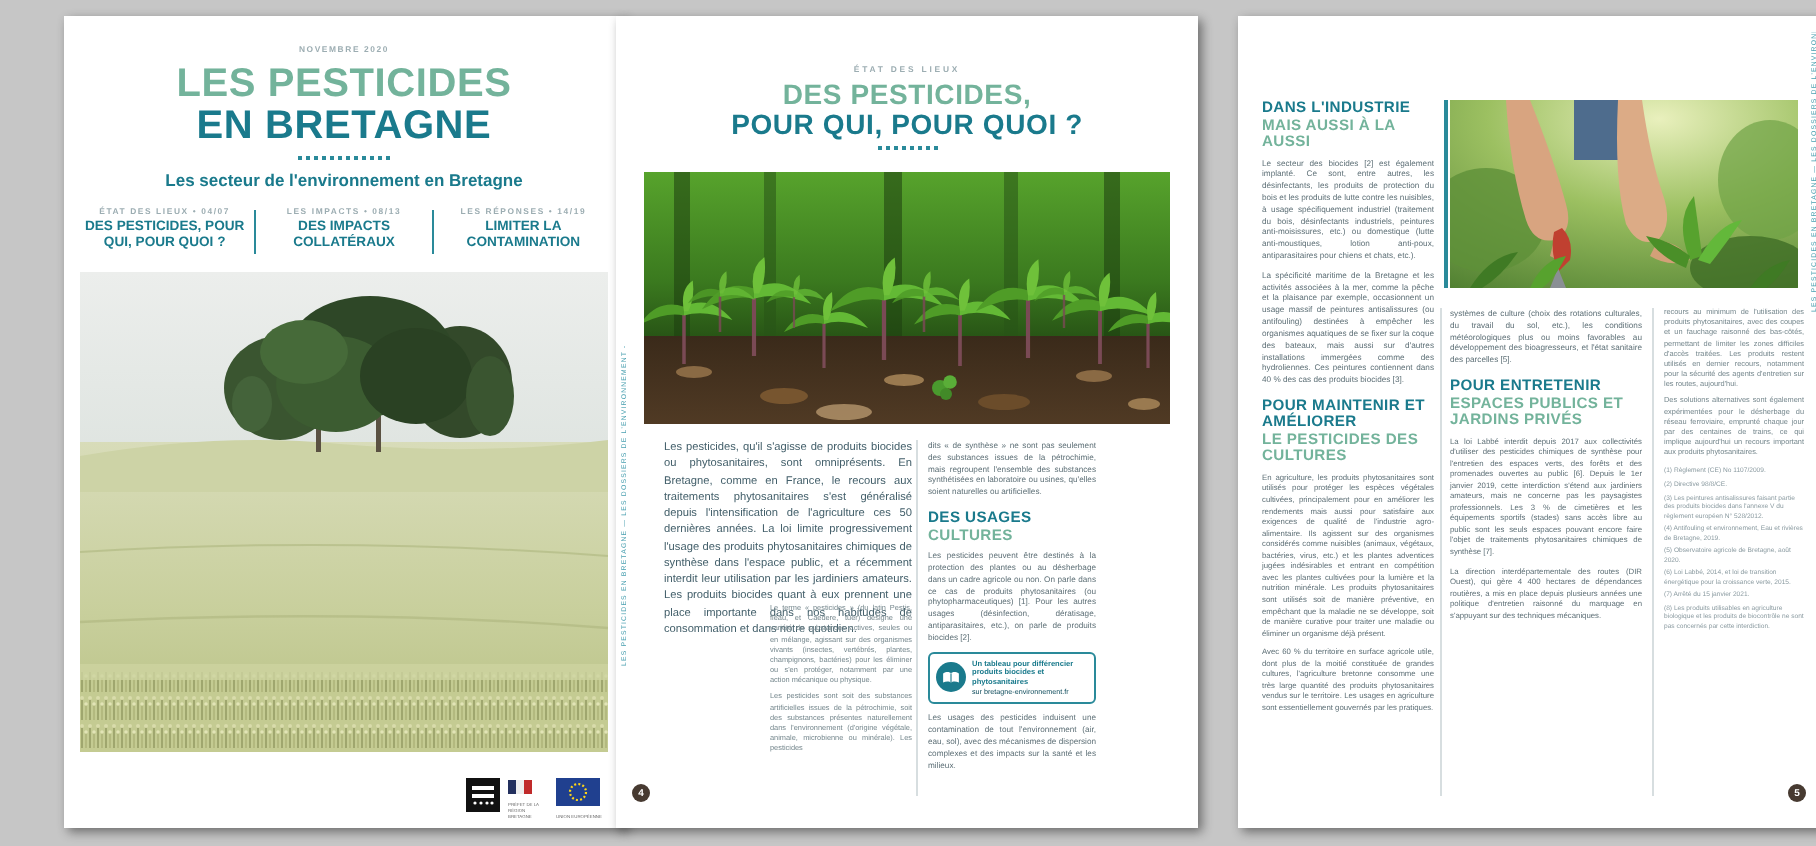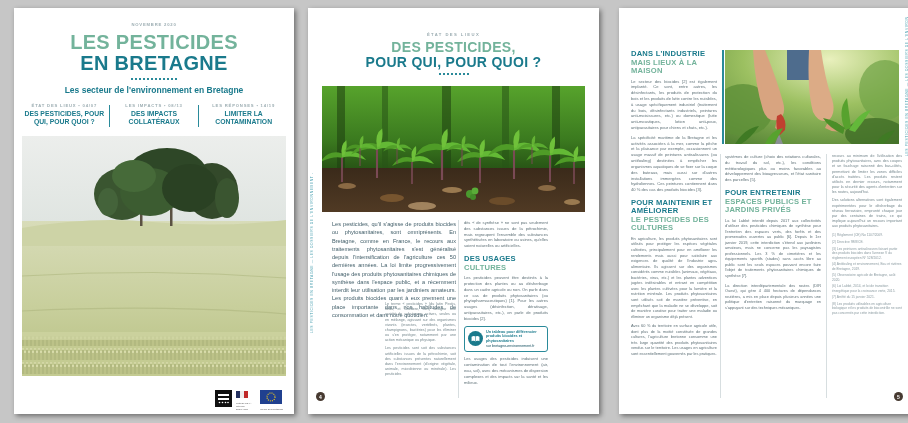--- a/index.html
+++ b/index.html
@@ -1,19 +1,19 @@
 <!DOCTYPE html>
 <html><head>
 <meta charset="utf-8">
 <style>
   html,body{margin:0;padding:0;}
   body{font-family:"Liberation Sans",sans-serif;}
   #canvas{position:relative;width:908px;height:423px;background:#c6c6c6;overflow:hidden;}
   .page{position:absolute;top:8px;background:#ffffff;box-shadow:2px 2px 5px rgba(0,0,0,.45);}
-  #page1{left:14px;width:280px;height:406px;}
+  #page1{left:32px;width:280px;height:406px;}
   #page2{left:308px;width:291px;height:406px;}
   #page3{left:607px;width:292px;height:406px;margin-left:12px;}
   .abs{position:absolute;}
   .ctr{text-align:center;left:0;right:0;}
   .teal{color:#1a7a8c;}
   .green{color:#73b39b;}
   .eyebrow{font-size:4.2px;letter-spacing:.8px;color:#9cadb2;font-weight:700;}
   .bigtitle{font-weight:800;letter-spacing:.3px;line-height:1;}
   .dots{border-top:2px dotted #2a8a9a;width:46px;margin:0 auto;}
   .lead{font-size:5.6px;line-height:1.48;color:#44606b;text-align:justify;}
@@ -238,21 +238,21 @@
     </div>
 
     <div class="abs pagedot" style="left:8px;top:384px;">4</div>
   </div>
 
   <div class="page" id="page3">
 
     <div class="abs" style="left:12px;top:42px;width:86px;">
       <div class="h3" style="margin-top:0;">
         <span class="teal">DANS L'INDUSTRIE</span><br>
-        <span class="green">MAIS LIEUX À LA MAISON</span>
+        <span class="green">MAIS AUSSI À LA AUSSI</span>
       </div>
       <p class="bt">Le secteur des biocides [2] est également implanté. Ce sont, entre autres, les désinfectants, les produits de protection du bois et les produits de lutte contre les nuisibles, à usage spécifiquement industriel (traitement du bois, désinfectants industriels, peintures anti-moisissures, etc.) ou domestique (lutte anti-moustiques, lotion anti-poux, antiparasitaires pour chiens et chats, etc.).</p>
       <p class="bt">La spécificité maritime de la Bretagne et les activités associées à la mer, comme la pêche et la plaisance par exemple, occasionnent un usage massif de peintures antisalissures (ou antifouling) destinées à empêcher les organismes aquatiques de se fixer sur la coque des bateaux, mais aussi sur d'autres installations immergées comme des hydroliennes. Ces peintures contiennent dans 40 % des cas des produits biocides [3].</p>
       <div class="h3">
         <span class="teal">POUR MAINTENIR ET AMÉLIORER</span><br>
         <span class="green">LE PESTICIDES DES CULTURES</span>
       </div>
       <p class="bt" style="font-size:3.9px;">En agriculture, les produits phytosanitaires sont utilisés pour protéger les espèces végétales cultivées, principalement pour en améliorer les rendements mais aussi pour satisfaire aux exigences de qualité de l'industrie agro-alimentaire. Ils agissent sur des organismes considérés comme nuisibles (animaux, végétaux, bactéries, virus, etc.) et les plantes adventices jugées indésirables et entrant en compétition avec les plantes cultivées pour la lumière et la nutrition minérale. Les produits phytosanitaires sont utilisés soit de manière préventive, en empêchant que la maladie ne se développe, soit de manière curative pour traiter une maladie ou éliminer un organisme déjà présent.</p>
       <p class="bt" style="font-size:3.9px;">Avec 60 % du territoire en surface agricole utile, dont plus de la moitié constituée de grandes cultures, l'agriculture bretonne consomme une très large quantité des produits phytosanitaires vendus sur le territoire. Les usages en agriculture sont essentiellement gouvernés par les pratiques.</p>
     </div>

